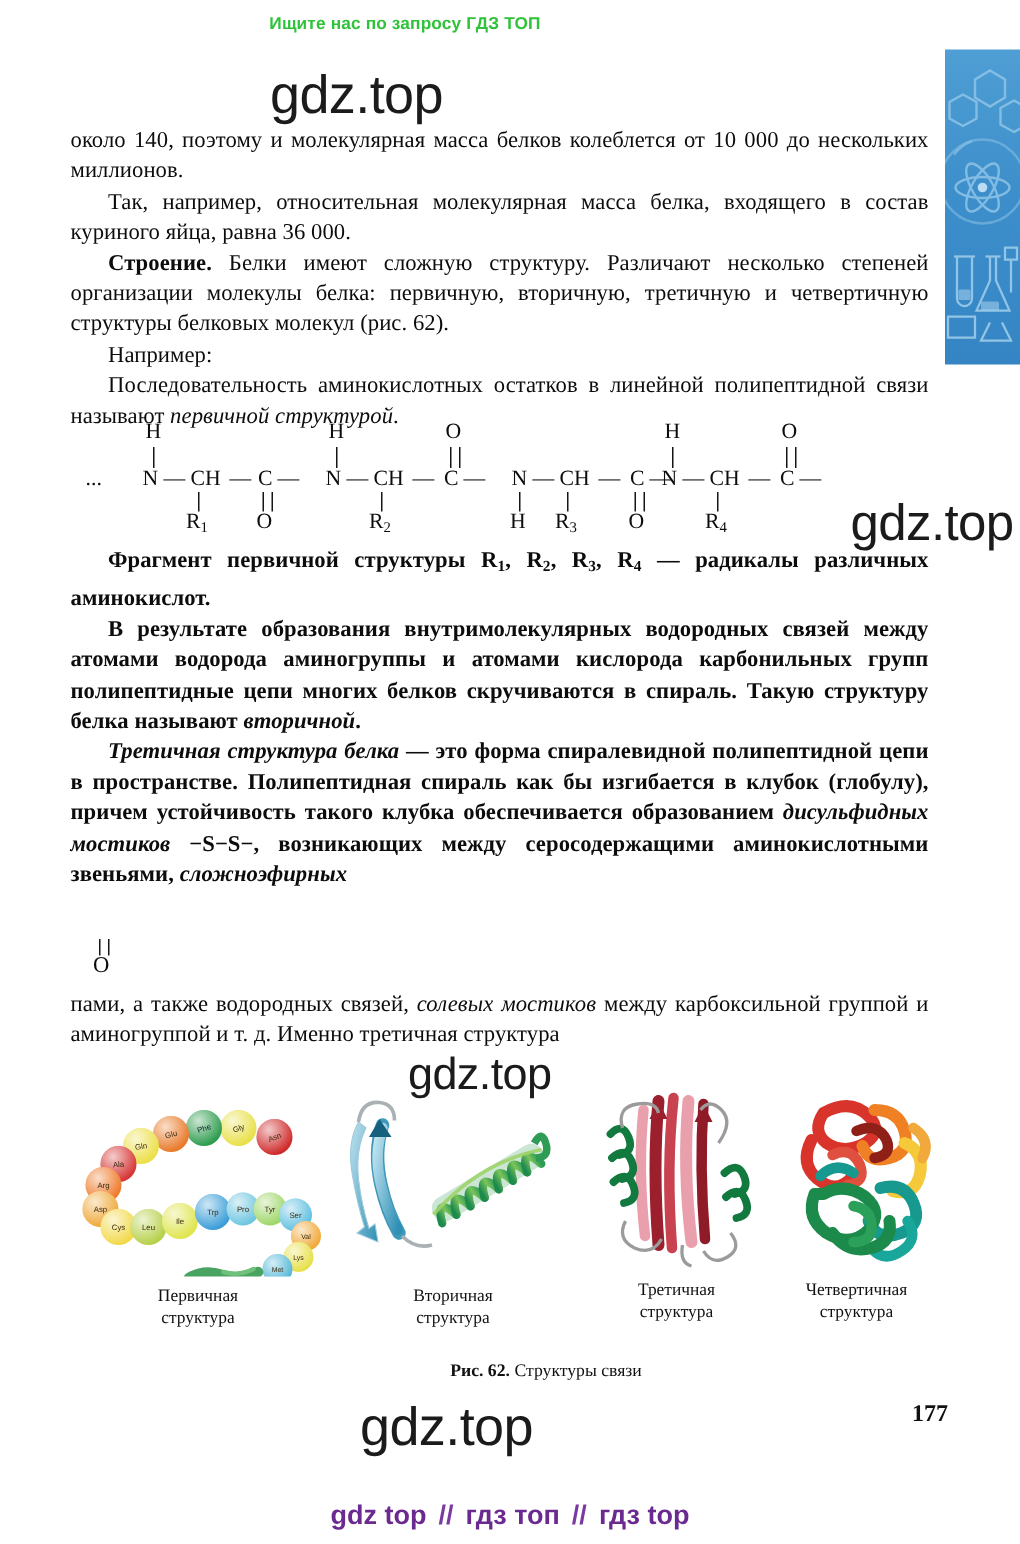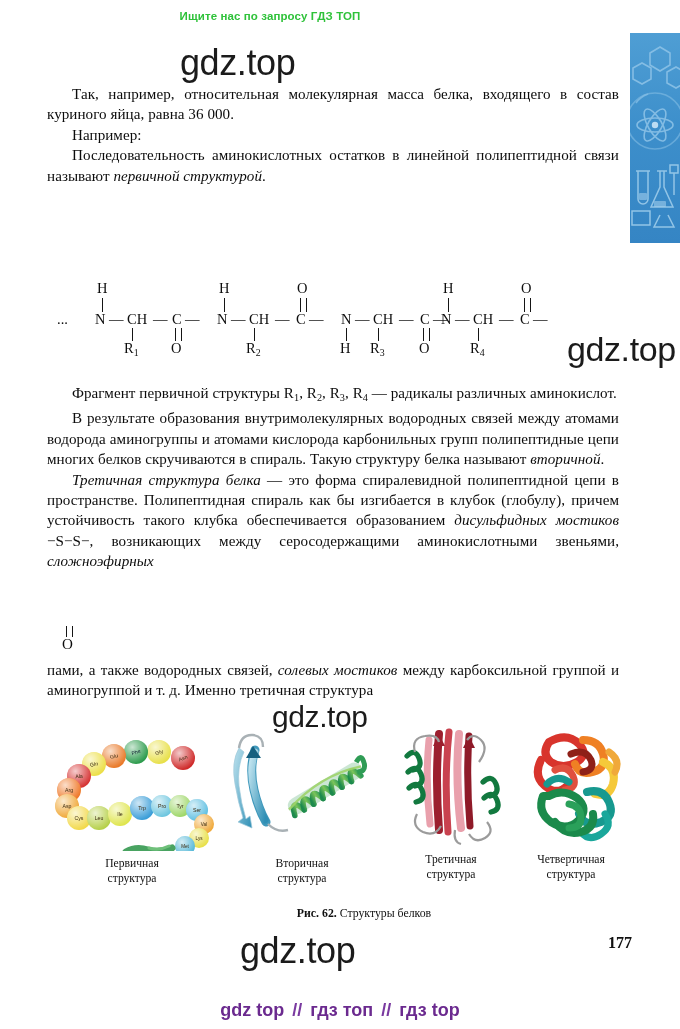--- a/index.html
+++ b/index.html
@@ -250,21 +250,23 @@
       </g>
     </svg>
   </div>
 
   <div class="wm wm-top">gdz.top</div>
   <div class="wm wm-mid">gdz.top</div>
   <div class="wm wm-low">gdz.top</div>
   <div class="wm wm-bottom">gdz.top</div>
 
   <div class="content">
+    <p class="t"><span>около 140, поэтому и молекулярная масса белков колеблется от 10 000 до нескольких миллионов.</span></p>
     <p class="t indent"><span>Так, например, относительная молекулярная масса белка, входящего в состав куриного яйца, равна 36 000.</span></p>
+    <p class="t indent"><span class="b">Строение.</span><span> Белки имеют сложную структуру. Различают несколько степеней организации молекулы белка: первичную, вторичную, третичную и четвертичную структуры белковых молекул (рис. 62).</span></p>
     <p class="t indent"><span>Например:</span></p>
     <p class="t indent"><span>Последовательность аминокислотных остатков в линейной полипептидной связи называют </span><span class="i">первичной структурой</span><span>.</span></p>
   </div>
 
   <div class="formula-wrap">
     <div class="formula">
 
       <span class="atom" style="left:10px;  top:35px;">...</span>
 
       <span class="atom" style="left:50px;  top:4px;">H</span>
@@ -318,21 +320,21 @@
       <span class="atom" style="left:77px;  top:64px;"><span>R</span><sub>1</sub></span>
       <span class="atom" style="left:124px; top:64px;">O</span>
       <span class="atom" style="left:199px; top:64px;"><span>R</span><sub>2</sub></span>
       <span class="atom" style="left:293px; top:64px;">H</span>
       <span class="atom" style="left:323px; top:64px;"><span>R</span><sub>3</sub></span>
       <span class="atom" style="left:372px; top:64px;">O</span>
       <span class="atom" style="left:423px; top:64px;"><span>R</span><sub>4</sub></span>
     </div>
   </div>
 
-  <div class="content" style="top:383px;">
+  <div class="content" style="top:364px;font-weight:bold;">
     <p class="t indent"><span>Фрагмент первичной структуры R</span><sub>1</sub><span>, R</span><sub>2</sub><span>, R</span><sub>3</sub><span>, R</span><sub>4</sub><span> — радикалы различных аминокислот.</span></p>
     <p class="t indent"><span>В результате образования внутримолекулярных водородных связей между атомами водорода аминогруппы и атомами кислорода карбонильных групп полипептидные цепи многих белков скручиваются в спираль. Такую структуру белка называют </span><span class="i">вторичной</span><span>.</span></p>
     <p class="t indent"><span class="i">Третичная структура белка</span><span> — это форма спиралевидной полипептидной цепи в пространстве. Полипептидная спираль как бы изгибается в клубок (глобулу), причем устойчивость такого клубка обеспечивается образованием </span><span class="i">дисульфидных мостиков</span><span> −S−S−, возникающих между серосодержащими аминокислотными звеньями, </span><span class="i">сложноэфирных</span></p>
   </div>
 
   <div class="ester-block">
     <div class="ester-dbl"></div>
     <div class="ester-o2">O</div>
   </div>
 
@@ -559,21 +561,21 @@
     </div>
     <div class="fig-cap" style="left:340px; top:126px; width:128px;">
       <div>Третичная</div>
       <div>структура</div>
     </div>
     <div class="fig-cap" style="left:460px; top:126px; width:128px;">
       <div>Четвертичная</div>
       <div>структура</div>
     </div>
 
-    <div class="fig-title"><span class="b">Рис. 62.</span><span> Структуры белков</span></div>
+    <div class="fig-title"><span class="b">Рис. 62.</span><span> Структуры связи</span></div>
   </div>
 
   <div class="page-num">177</div>
 
   <div class="footer">
     <span>gdz top</span>
     <span class="sep">//</span>
     <span>гдз топ</span>
     <span class="sep">//</span>
     <span>гдз top</span>

